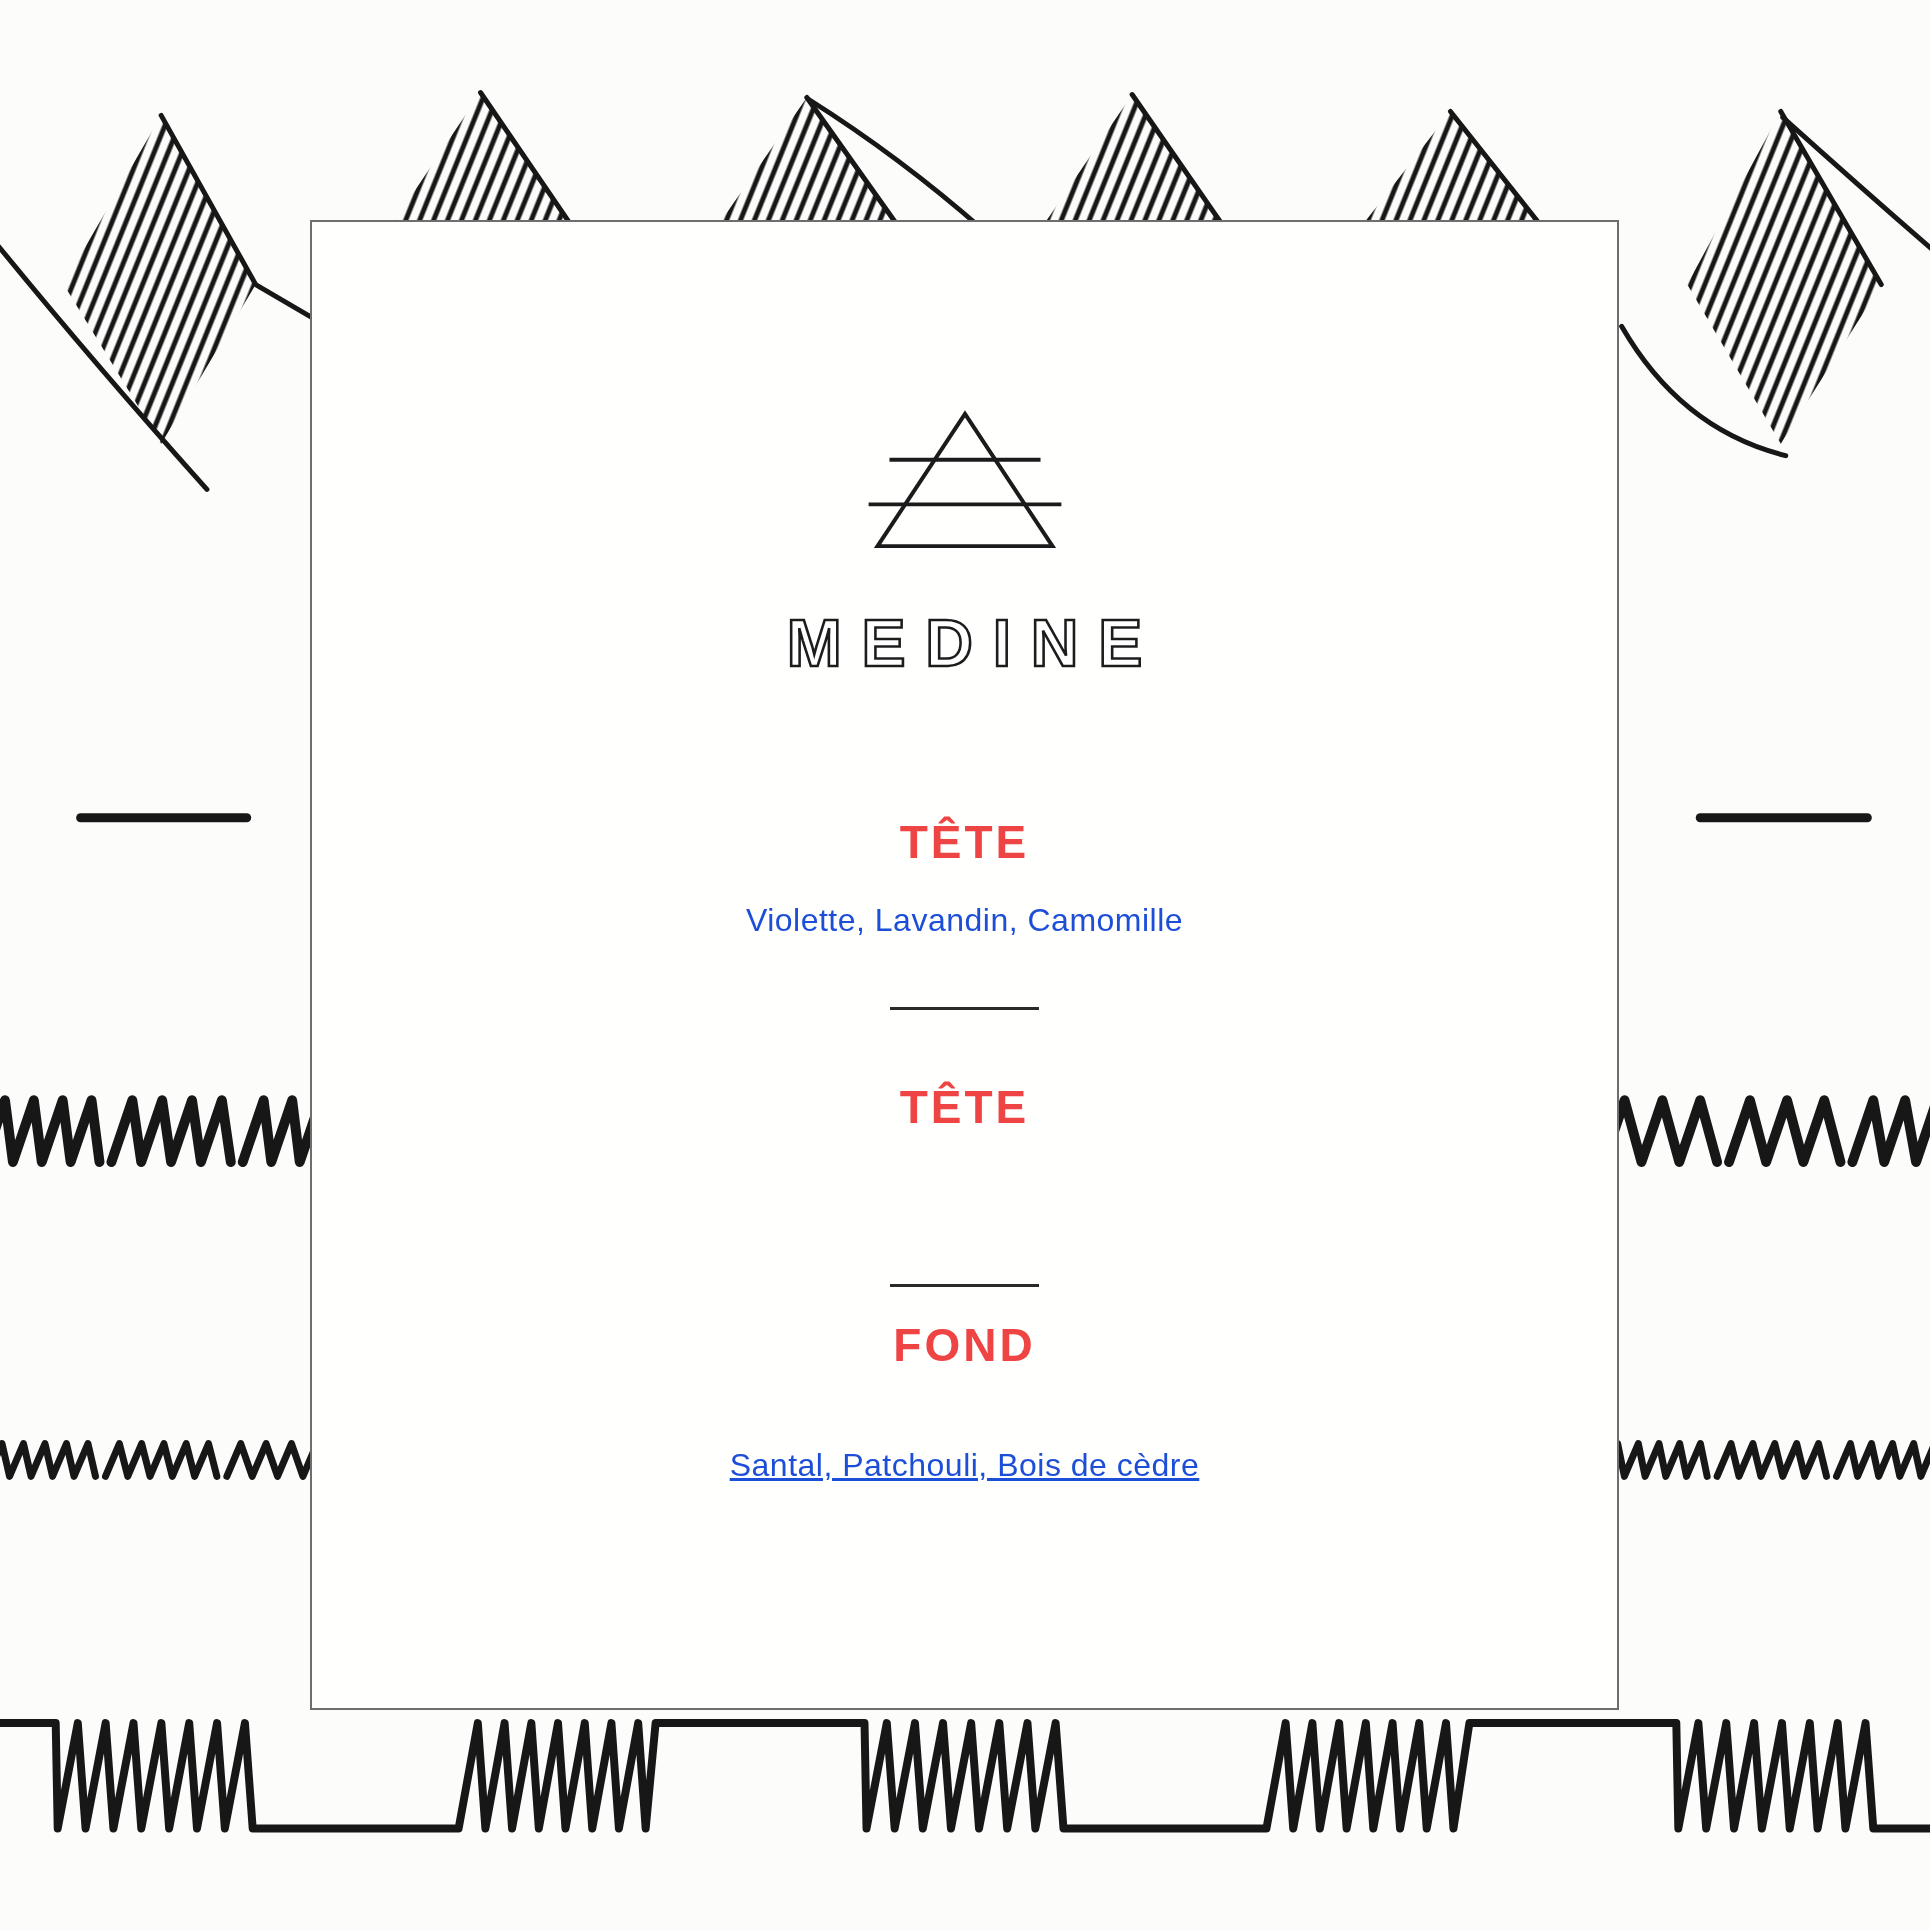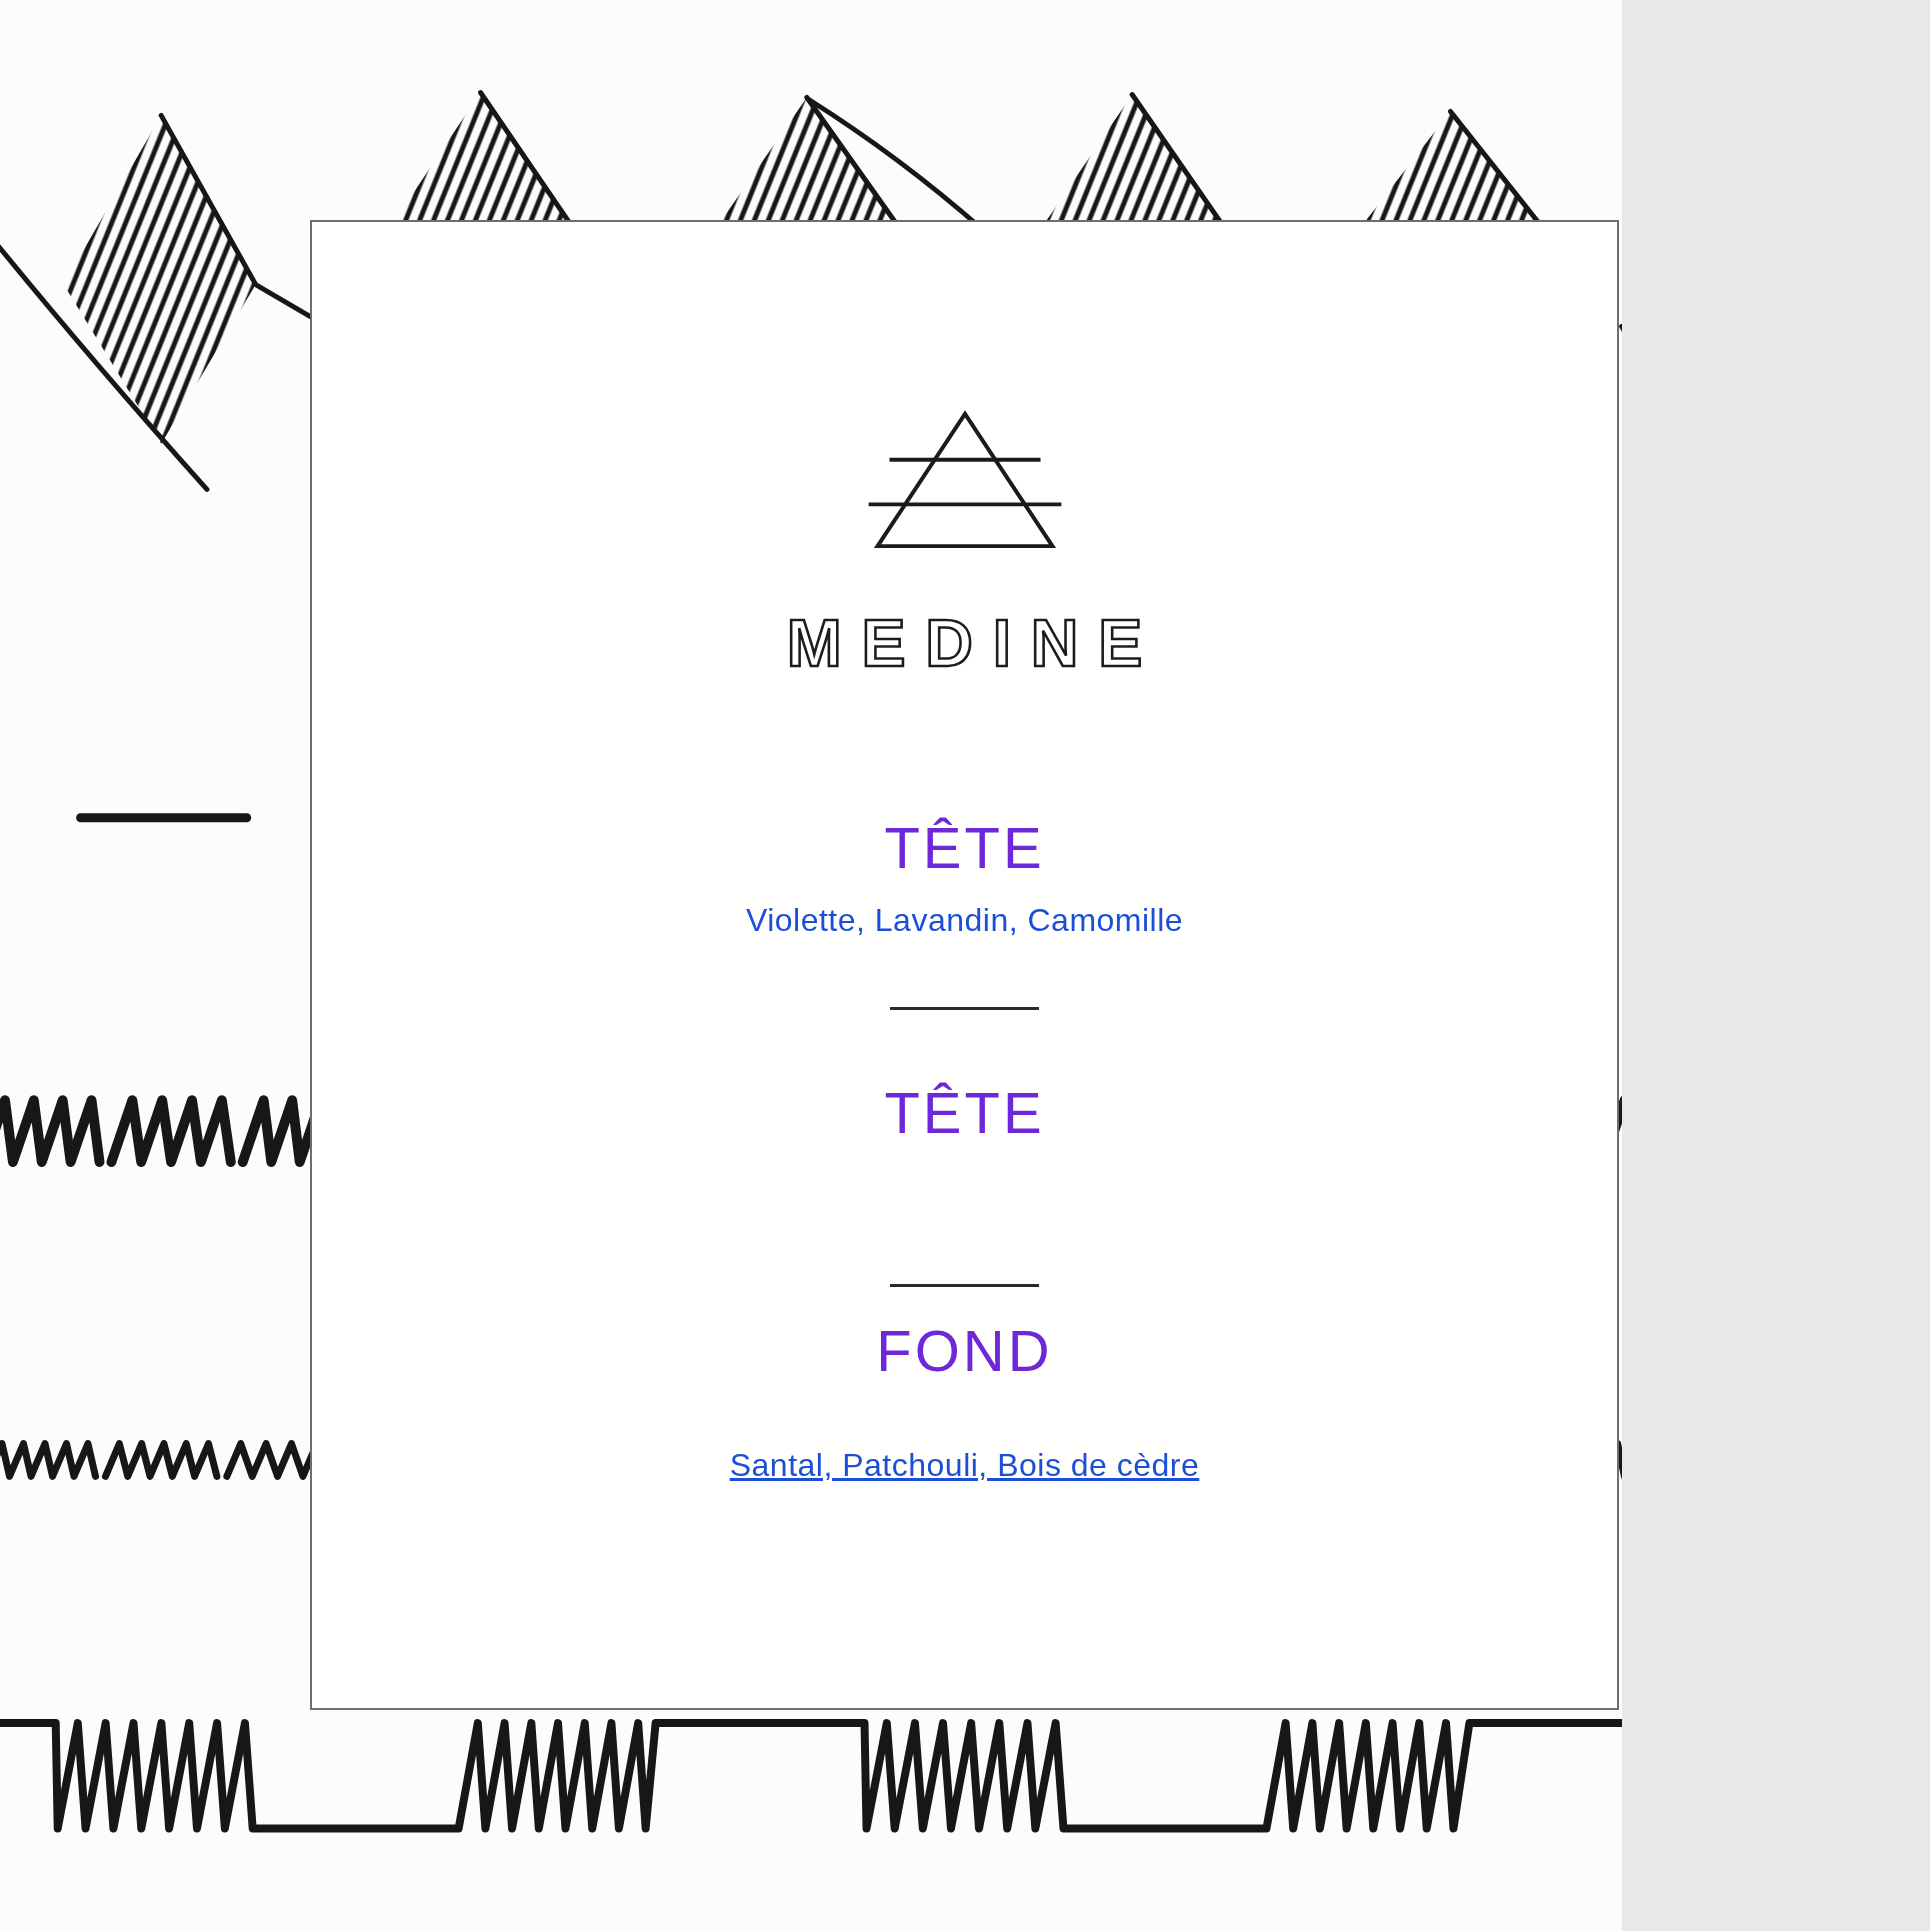--- a/index.html
+++ b/index.html
@@ -1,32 +1,32 @@
 <!DOCTYPE html>
 <html><head>
 <meta charset="utf-8">
 <style>
   html,body{margin:0;padding:0;background:#e8e8e8;}
   #stage{
-    position:relative;width:1622px;height:1931px;overflow:hidden;
+    position:relative;width:1930px;height:1931px;overflow:hidden;
     background:#fcfcfb;font-family:"Liberation Sans",sans-serif;
   }
   #decor{position:absolute;left:0;top:0;z-index:1;}
   #card{
     position:absolute;left:310px;top:220px;width:1309px;height:1490px;
     background:#fffffe;border:2px solid #6e6e6e;box-sizing:border-box;z-index:2;
   }
   .center-abs{position:absolute;left:0;width:100%;text-align:center;line-height:1;}
   #logo{position:absolute;left:50%;top:184px;transform:translateX(-50%);}
   #title{
     top:388px;font-size:66px;font-weight:700;letter-spacing:0.30em;
     color:#ffffff;-webkit-text-stroke:2.6px #1c1c1c;text-indent:0.30em;
   }
   .section-label{
-    font-size:58px;font-weight:400;letter-spacing:3px;color:#6d28d9;
+    font-size:46px;font-weight:700;letter-spacing:3px;color:#ef4444;
   }
   .section-notes{
     font-size:32px;font-weight:400;letter-spacing:0.5px;color:#1d4ed8;
   }
   .divider{
     position:absolute;left:50%;width:149px;margin-left:-75px;height:0;
     border-top:3px solid #2a2a2a;
   }
   #sec1-label{top:597px;} #sec1-notes{top:682px;}
   #divider-1{top:785px;}

